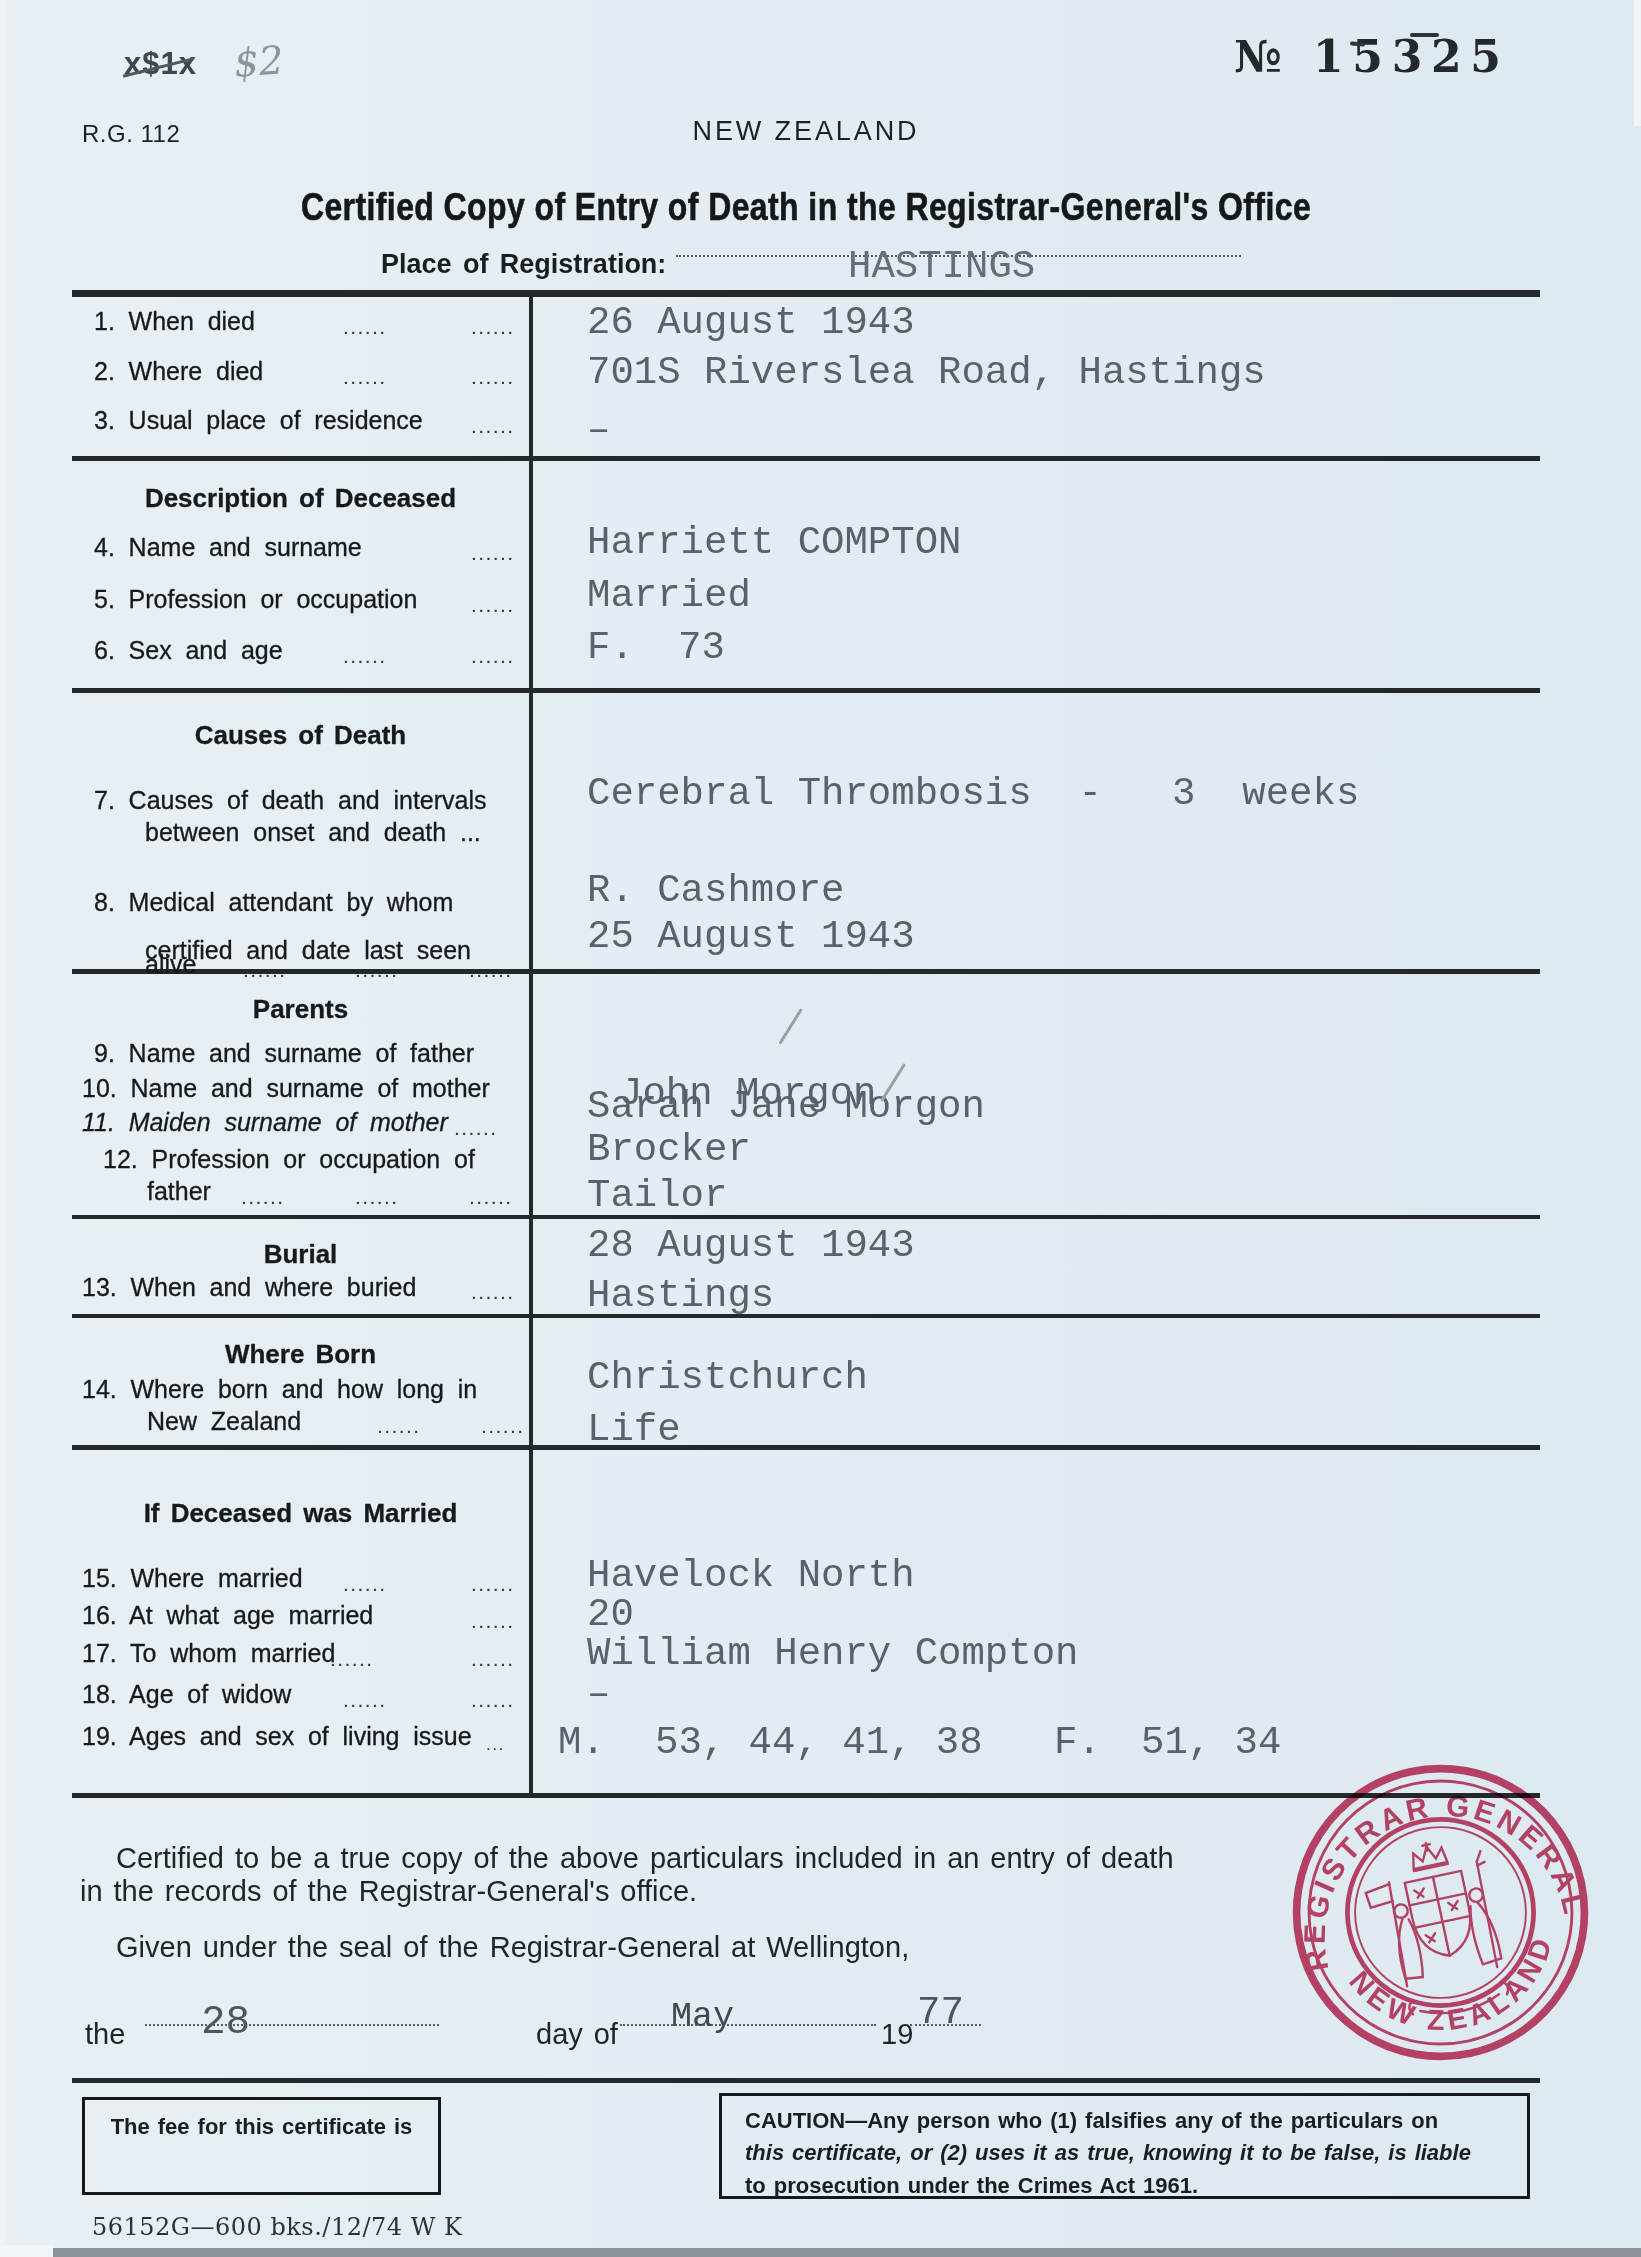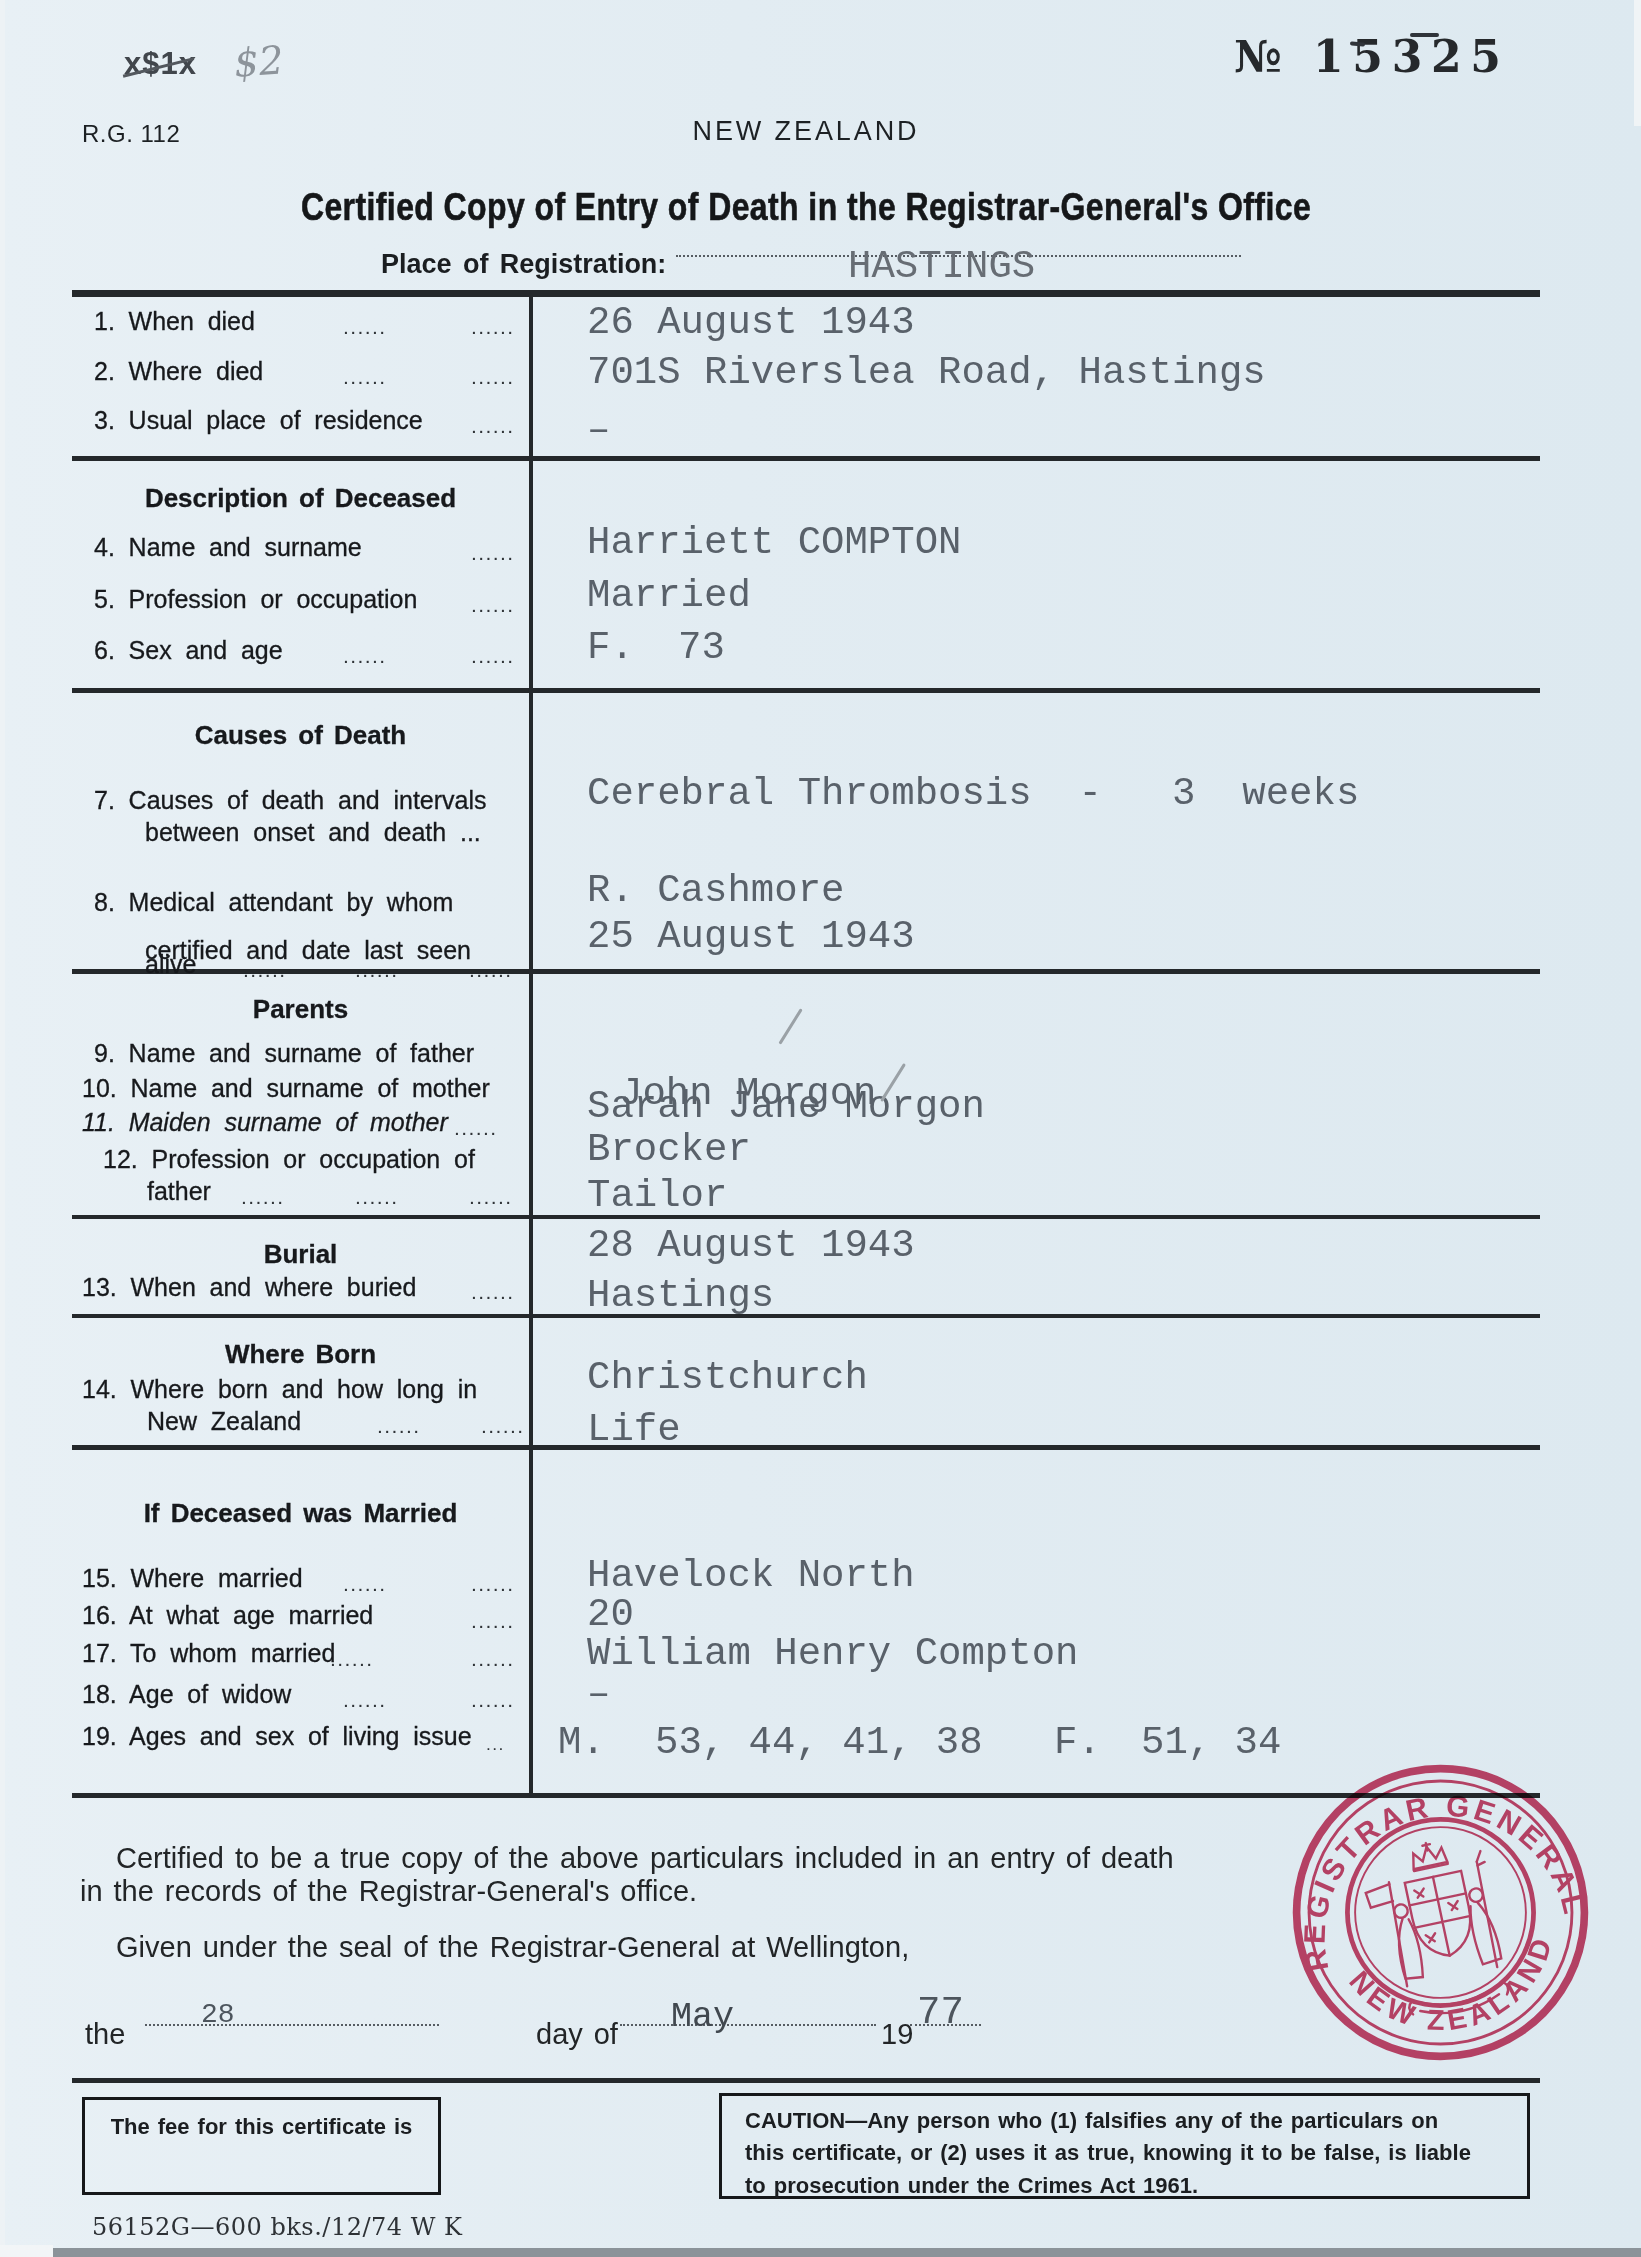--- a/index.html
+++ b/index.html
@@ -206,38 +206,38 @@
   <span class="val" style="left:655px;top:1721px;">53, 44, 41, 38</span>
   <span class="val" style="left:1054px;top:1721px;">F.</span>
   <span class="val" style="left:1141px;top:1721px;">51, 34</span>
 
   <span class="cert-text" style="left:80px;top:1875px;">in the records of the Registrar-General's office.</span>
   <span class="cert-text" style="left:116px;top:1842px;">Certified to be a true copy of the above particulars included in an entry of death</span>
   <span class="cert-text" style="left:116px;top:1931px;">Given under the seal of the Registrar-General at Wellington,</span>
 
   <span class="cert-text" style="left:85px;top:2018px;">the</span>
   <div class="dotline" style="left:145px;top:2024px;width:294px;"></div>
-  <span class="typed-big" style="left:201px;top:1999px;font-size:28px;">28</span>
+  <span class="typed-big" style="left:201px;top:1999px;font-size:41px;">28</span>
   <span class="cert-text" style="left:536px;top:2018px;">day of</span>
   <div class="dotline" style="left:620px;top:2024px;width:256px;"></div>
   <span class="typed-big" style="left:671px;top:1997px;font-size:35px;color:#41484f;">May</span>
   <span class="cert-text" style="left:881px;top:2018px;">19</span>
   <div class="dotline" style="left:910px;top:2024px;width:71px;"></div>
   <span class="typed-big" style="left:917px;top:1991px;font-size:39px;">77</span>
 
   <div class="feebox">
     <div class="l1">The fee for this certificate is</div>
   </div>
   <span class="fee-crossed">x$1x</span>
   <div class="fee-strike"></div>
   <span class="fee-amount">$2</span>
 
   <div class="cautionbox">
     <div style="top:11.6px;">CAUTION—Any person who (1) falsifies any of the particulars on</div>
-    <div style="top:44px;">this certificate, or (2) uses it as true, knowing it to be false, is liable</div>
+    <div style="top:44px;font-style:italic;">this certificate, or (2) uses it as true, knowing it to be false, is liable</div>
     <div style="top:77px;">to prosecution under the Crimes Act 1961.</div>
   </div>
 
   <span class="printcode">56152G—600 bks./12/74 W K</span>
 
   <svg class="stamp" viewBox="0 0 320 320">
     <g fill="none" stroke="#cc3d62">
       <circle cx="160" cy="160" r="150" stroke-width="8"></circle>
       <circle cx="160" cy="160" r="137" stroke-width="3"></circle>
       <circle cx="160" cy="160" r="97" stroke-width="5"></circle>

